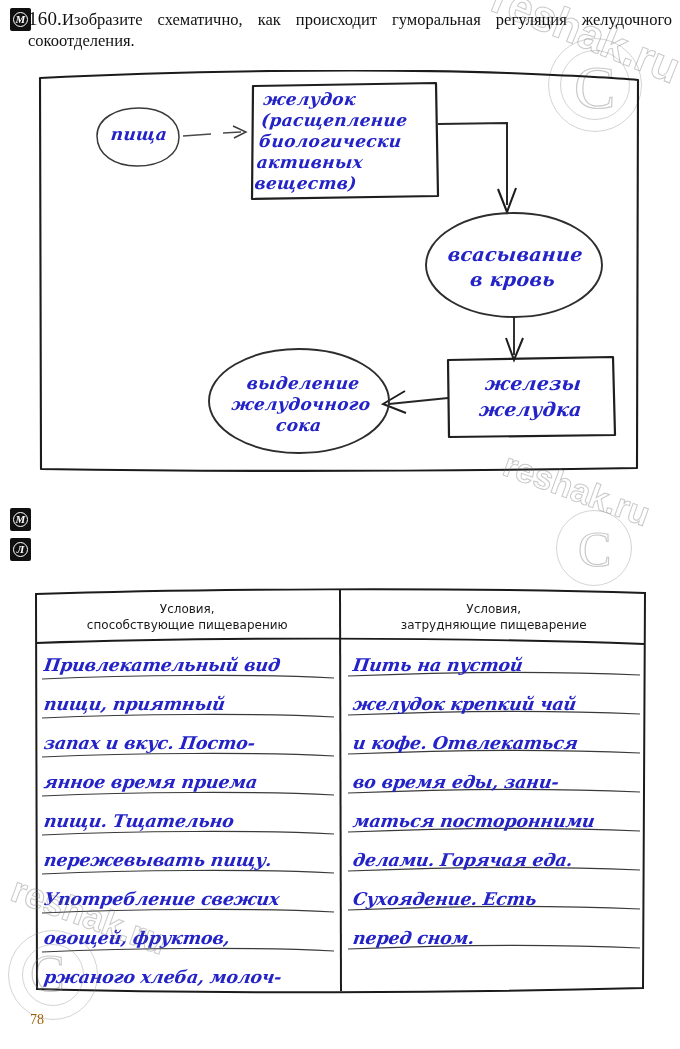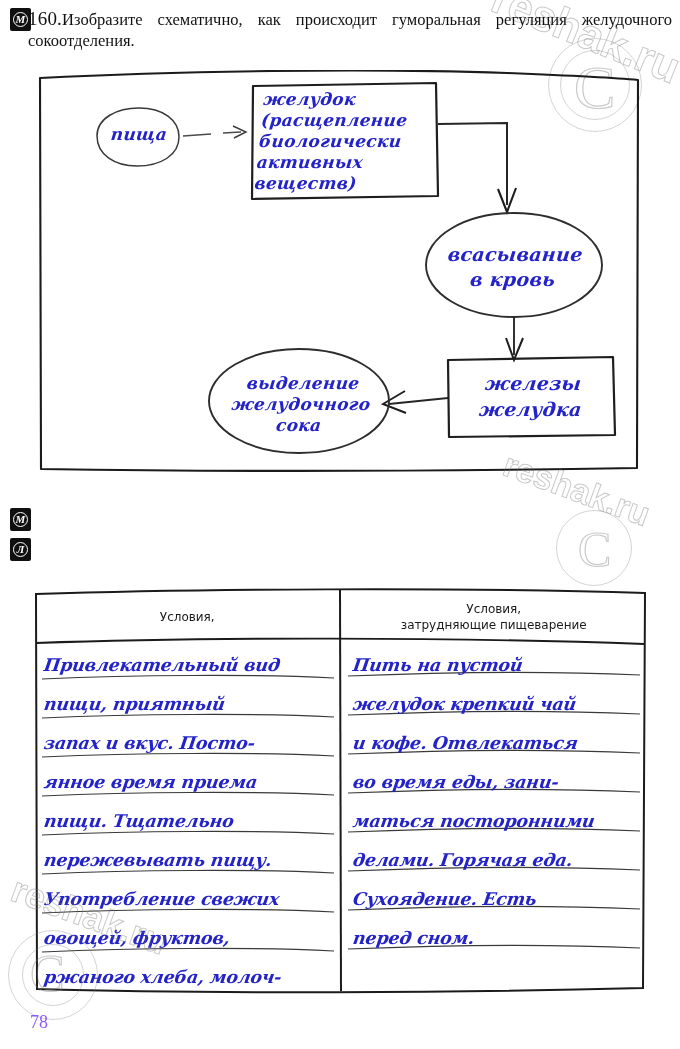--- a/index.html
+++ b/index.html
@@ -170,22 +170,22 @@
     padding-left: 10px;
     letter-spacing: -0.2px;
   }
   .hw-right .hw-line { padding-left: 12px; }
 
   .pagenum {
     position: absolute;
     left: 30px;
     top: 1012px;
     font-family: "Liberation Serif", serif;
-    font-size: 18px;
-    color: #8b5cf6;
+    font-size: 14px;
+    color: #a16207;
   }
 </style>
 </head>
 <body>
 
 <div class="page">
 
   <div class="wm" style="left:487px; top:8px; font-size:44px; transform:rotate(22deg);">reshak.ru</div>
   <div class="wm-ring" style="left:548px; top:38px; width:92px; height:92px;"></div>
   <div class="wm-ring" style="left:560px; top:50px; width:68px; height:68px;"></div>
@@ -295,20 +295,21 @@
         <path d="M314,283 C410,279 520,278 606,282"></path>
         <path d="M314,322 C410,318 520,317 606,321"></path>
         <path d="M314,361 C410,357 520,356 606,360"></path>
       </g>
     </svg>
 
     <div class="tbl-head">
       <div class="th">
         <div>
           <div>Условия,</div>
+          <div>способствующие пищеварению</div>
         </div>
       </div>
       <div class="th">
         <div>
           <div>Условия,</div>
           <div>затрудняющие пищеварение</div>
         </div>
       </div>
     </div>
 

